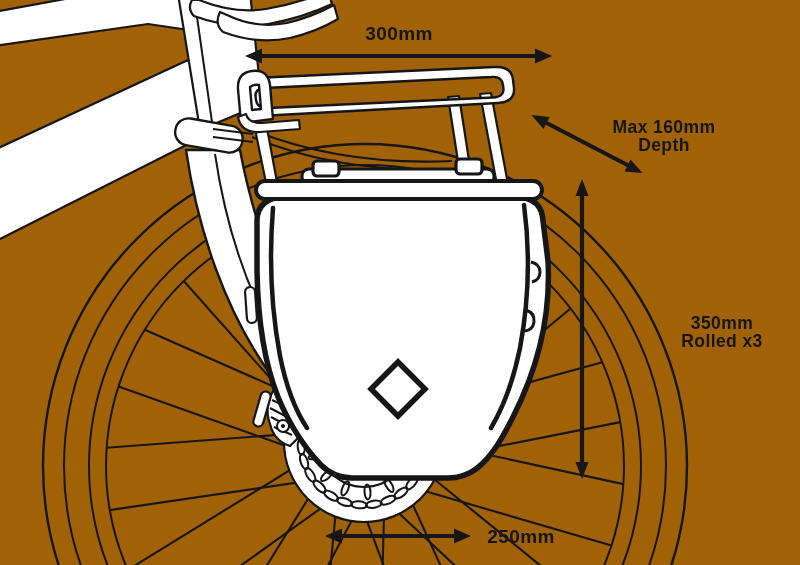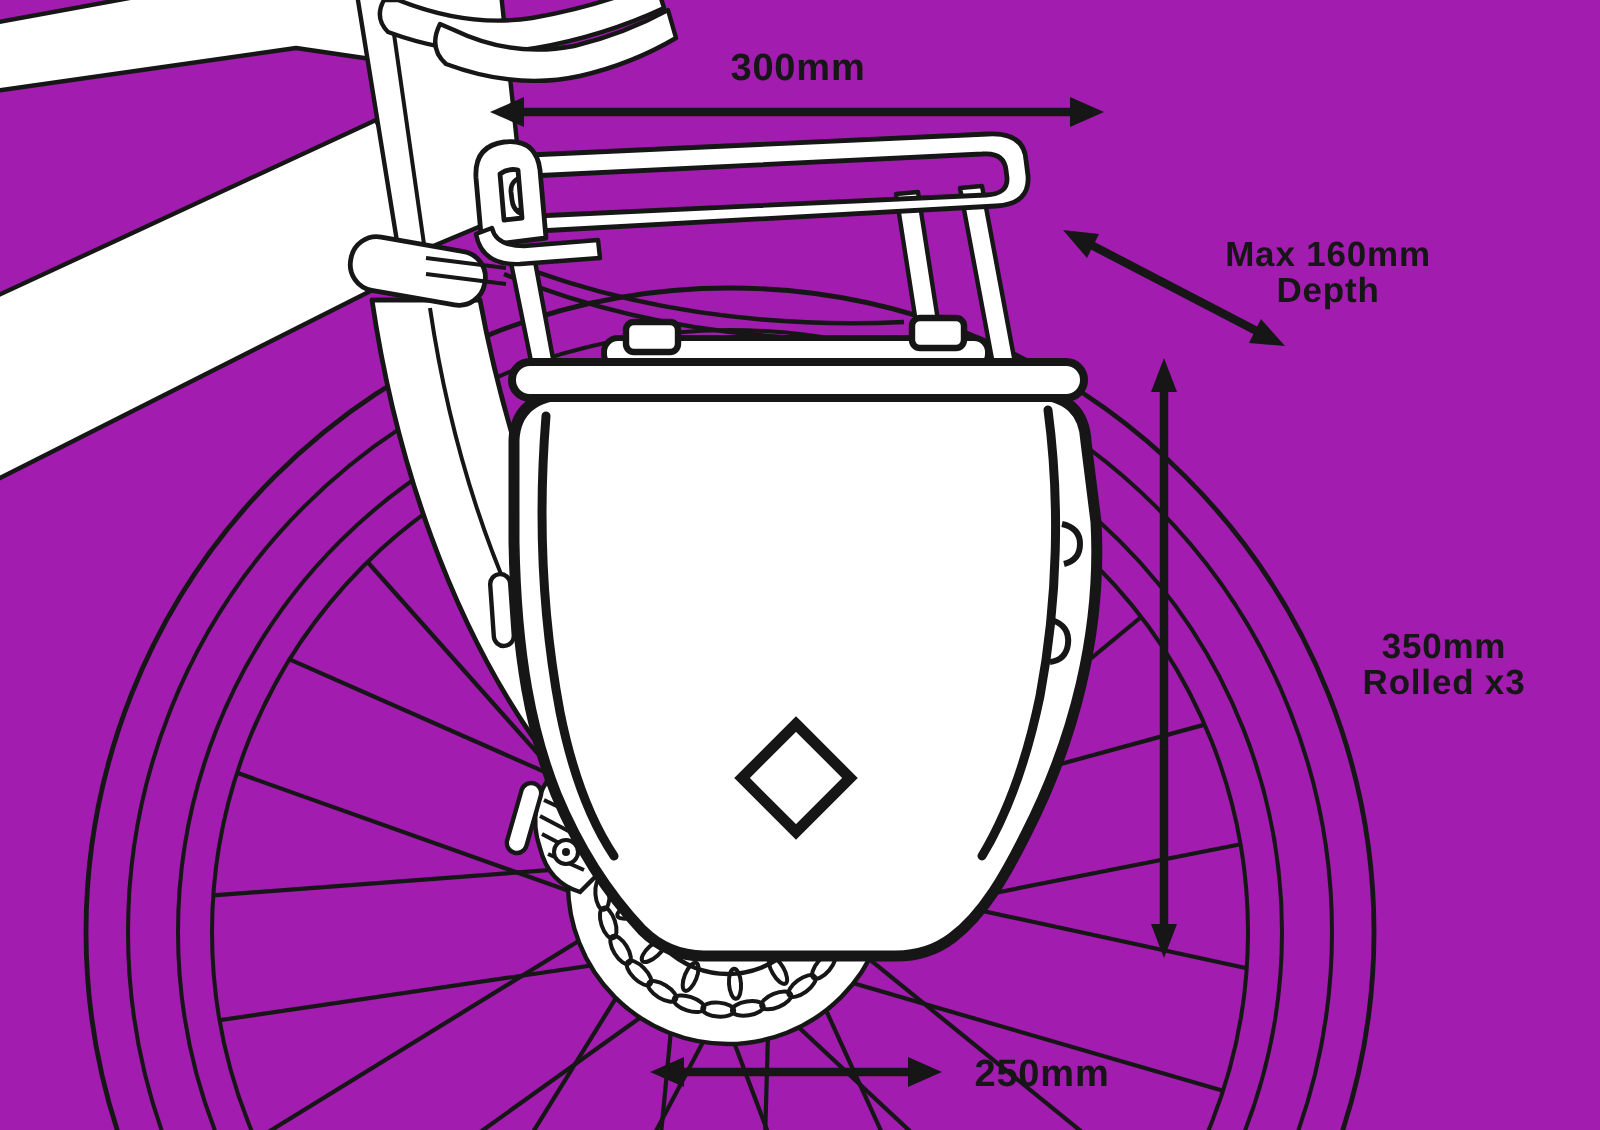--- a/index.html
+++ b/index.html
@@ -1,17 +1,17 @@
 <!DOCTYPE html>
 <html><head>
 <meta charset="utf-8">
 <style>
   html,body{margin:0;padding:0;background:#ffffff;}
   .stage{
-    position:relative;width:800px;height:565px;background:#a21caf;
+    position:relative;width:800px;height:565px;background:#a16207;
     font-family:"Liberation Sans", sans-serif;overflow:hidden;
   }
   svg{display:block;}
   .ink-line{stroke:#161616;fill:none;}
   .ink-fill{stroke:#161616;fill:#ffffff;}
   .dim-line{stroke:#161616;stroke-width:4.2;fill:none;}
   .dim-head{fill:#161616;stroke:none;}
   .dim-text{
     fill:#161616;font-weight:bold;font-size:19px;letter-spacing:0.4px;
     text-anchor:middle;font-family:"Liberation Sans", sans-serif;

